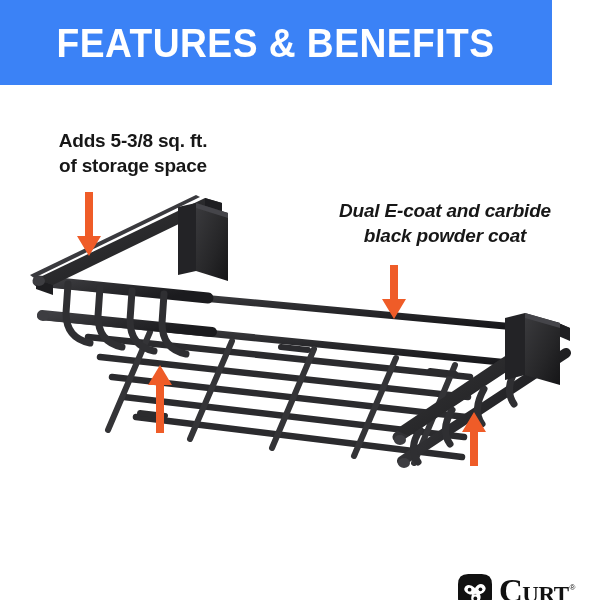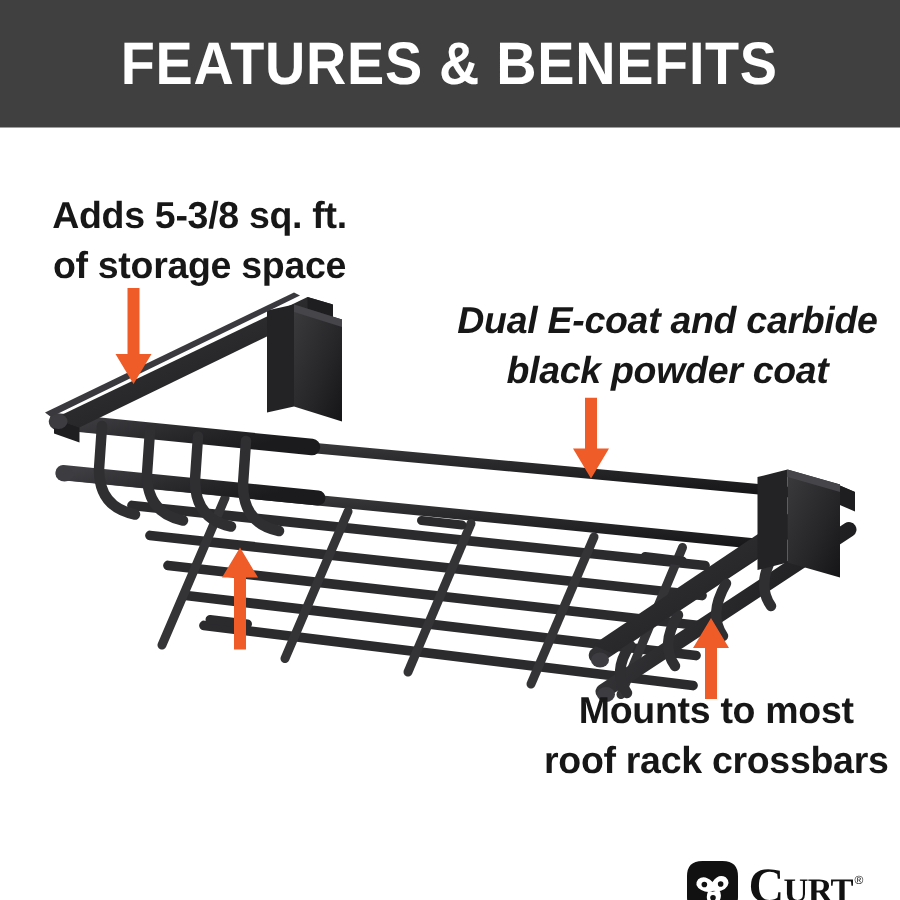--- a/index.html
+++ b/index.html
@@ -18,23 +18,23 @@
     background: #ffffff;
     overflow: hidden;
     box-sizing: border-box;
   }
 
   
   #header-bar {
     position: absolute;
     left: 0;
     top: 0;
-    width: 600px;
+    width: 552px;
     height: 85px;
-    background: #404040;
+    background: #3b82f6;
     display: flex;
     align-items: center;
     justify-content: center;
   }
   #header-title {
     color: #ffffff;
     font-family: "Liberation Sans", sans-serif;
     font-weight: bold;
     font-size: 40px;
     letter-spacing: 0.5px;
@@ -44,21 +44,21 @@
     white-space: nowrap;
     -webkit-font-smoothing: antialiased;
   }
 
   
   .callout {
     position: absolute;
     color: #171717;
     font-family: "Liberation Sans", sans-serif;
     font-weight: bold;
-    font-size: 25px;
+    font-size: 19px;
     line-height: 1.32;
     text-align: center;
     letter-spacing: -0.2px;
     white-space: pre-line;
   }
   #callout-topleft   { left: 8px;   top: 128px; width: 250px; }
   #callout-topright  { left: 300px; top: 198px; width: 290px; font-style: italic; }
   #callout-botleft   { left: 16px;  top: 437px; width: 284px; }
   #callout-botright  { left: 355px; top: 458px; width: 245px; }
 
@@ -259,22 +259,20 @@
     </svg>
   </div>
 
   <div class="callout" id="callout-topleft">Adds 5-3/8 sq. ft.
 of storage space</div>
 
   <div class="callout" id="callout-topright">Dual E-coat and carbide
 black powder coat</div>
 
 
-  <div class="callout" id="callout-botright">Mounts to most
-roof rack crossbars</div>
 
   <div id="logo">
     <svg id="logo-mark" viewBox="0 0 100 100" xmlns="http://www.w3.org/2000/svg">
       <path d="M 0 0 H 100 V 100 H 0 Z
                M 0 0 Q 22 22 0 44 L 0 0 Z" fill="#111111"></path>
       <path d="M 0 0 H 100 V 100 H 0 Z" fill="#111111"></path>
 
       <path d="M 0 0 L 30 0 Q 0 0 0 30 Z" fill="#ffffff"></path>
       <path d="M 100 0 L 100 30 Q 100 0 70 0 Z" fill="#ffffff"></path>
       <path d="M 100 100 L 70 100 Q 100 100 100 70 Z" fill="#ffffff"></path>

